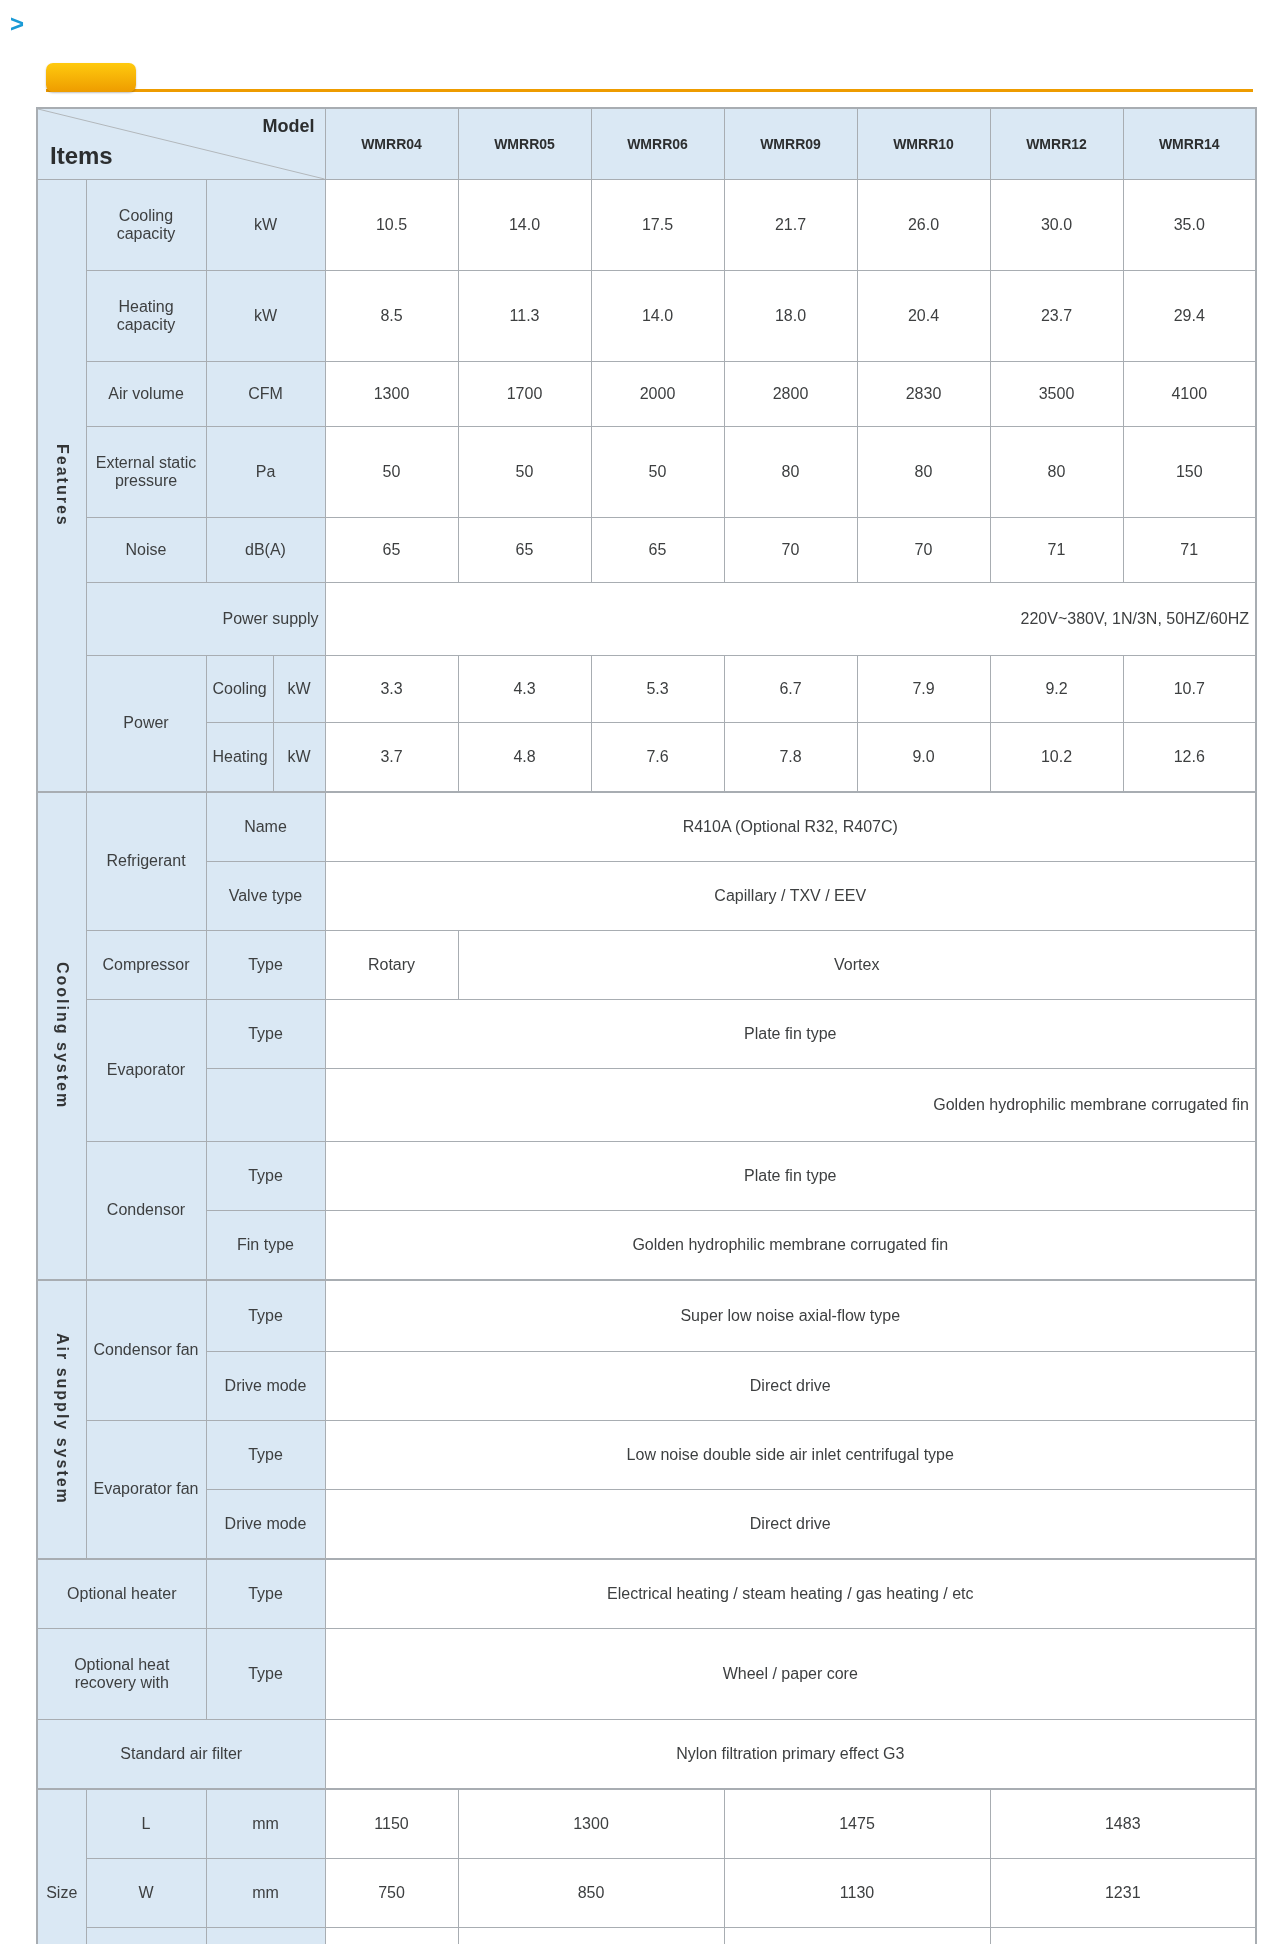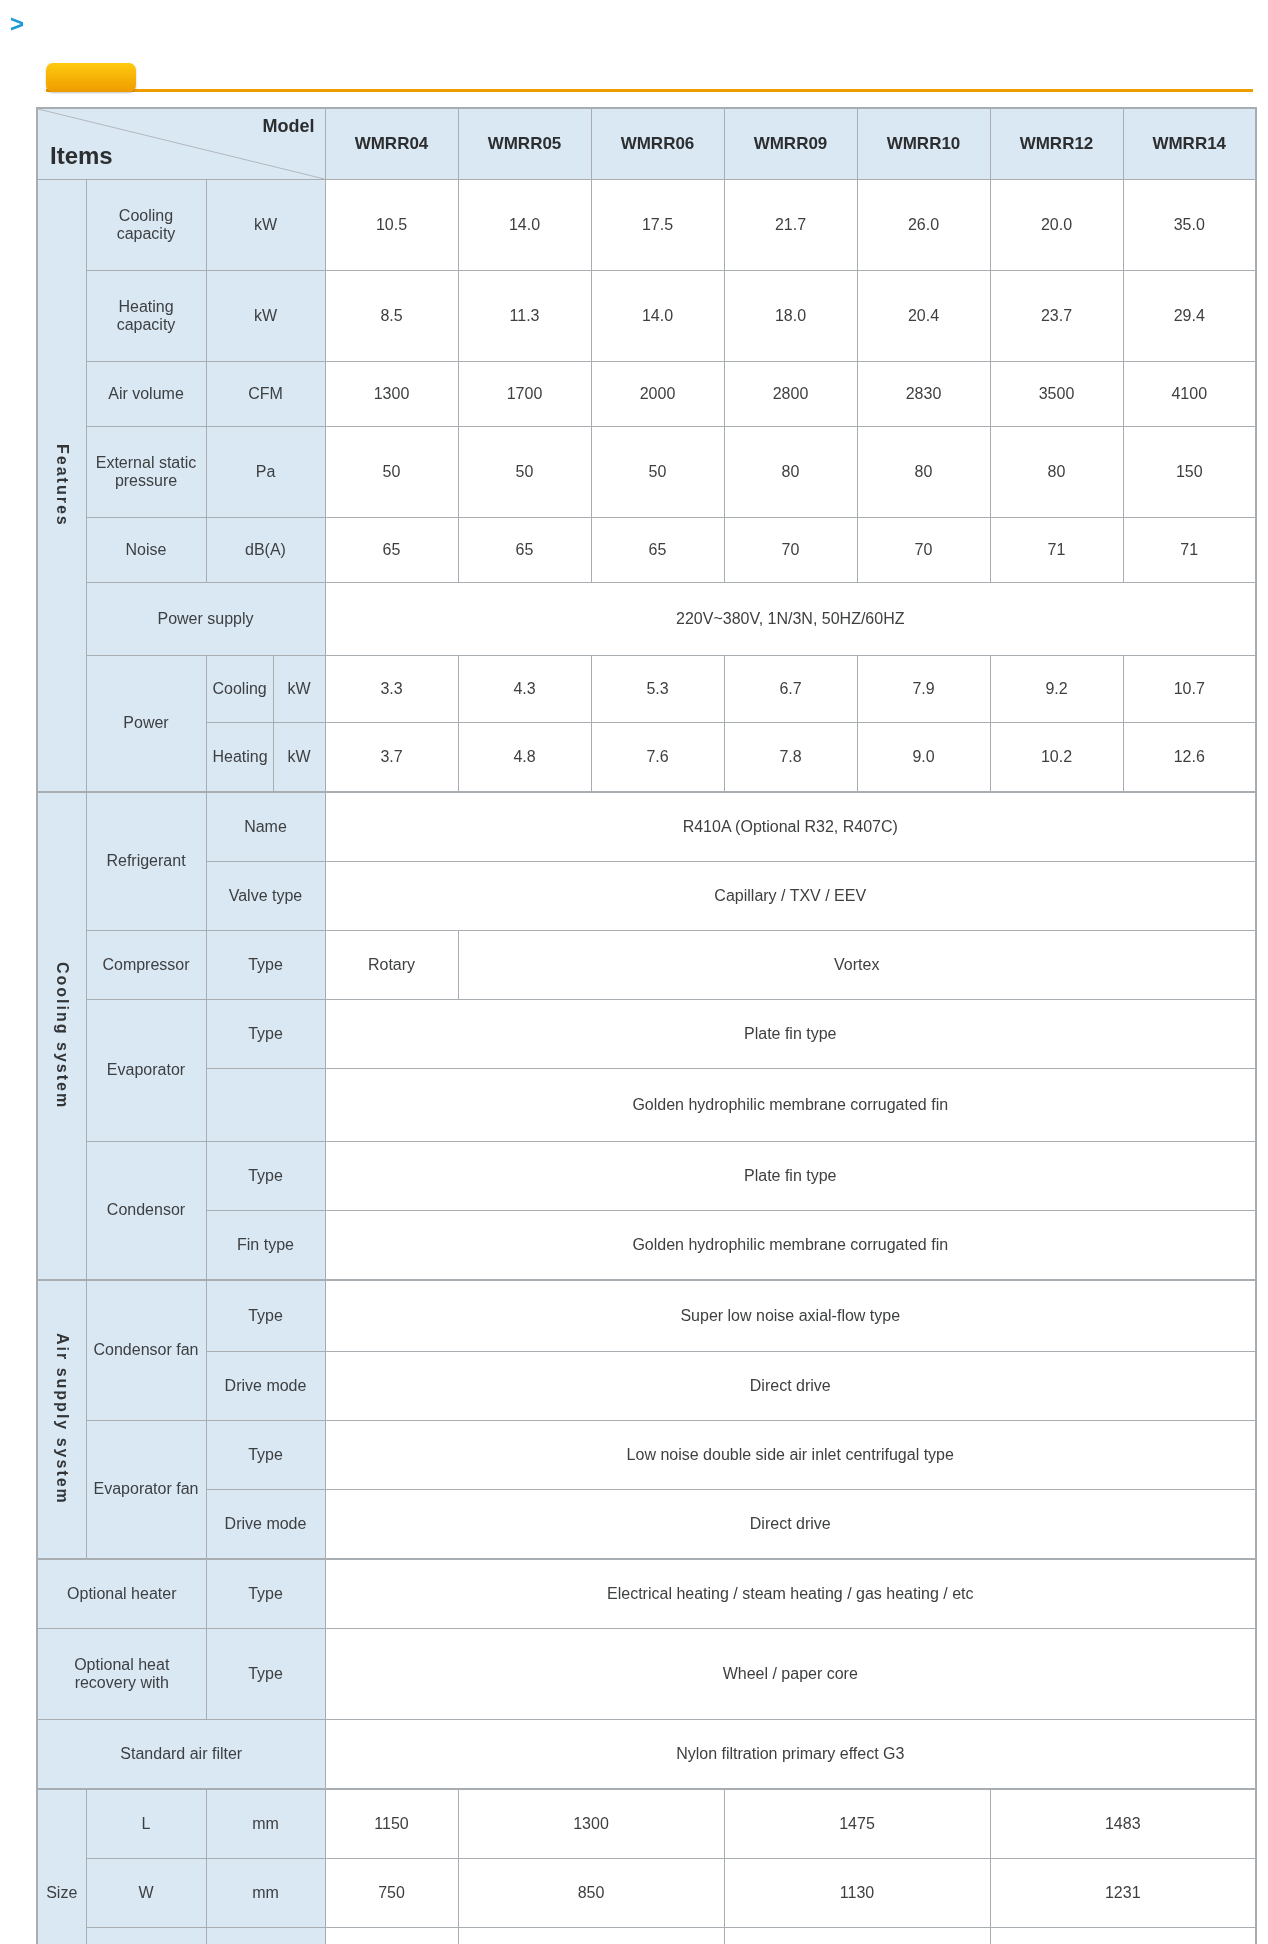--- a/index.html
+++ b/index.html
@@ -31,33 +31,33 @@
     border:2px solid #a8adb2;border-bottom:3px solid #b4b8bc;
     box-shadow:0 3px 0 rgba(160,165,170,.35);
   }
   td,th{
     border:1px solid #a8adb2;
     text-align:center;vertical-align:middle;
     font-size:16px;font-weight:400;color:#3d3f40;
     padding:3px 6px;overflow:hidden;
   }
   .lbl{background:#dae8f4;}
-  th.model{background:#dae8f4;font-size:17px;font-weight:700;color:#2c2e2f;}
+  th.model{background:#dae8f4;font-size:14px;font-weight:700;color:#2c2e2f;}
   .vtext{
     writing-mode:vertical-rl;
     font-weight:700;letter-spacing:2px;font-size:16px;color:#333536;
     padding:6px 2px;
   }
   .sec-h{font-weight:400;padding:3px 2px;}
   .corner{background:#dae8f4;position:relative;padding:0;}
   .corner svg{position:absolute;inset:0;width:100%;height:100%;display:block;}
   .corner .model-word{position:absolute;top:7px;right:10px;font-weight:700;font-size:18px;color:#2c2e2f;}
   .corner .items-word{position:absolute;left:12px;bottom:9px;font-weight:700;font-size:24px;color:#2c2e2f;}
   tr.h58 td{height:58px;} tr.h60 td{height:60px;} tr.h62 td{height:62px;}
-  tr.h64 td,tr.h64 th{height:64px;} tr.h66 td{height:66px;} tr.h84 td{height:84px;}
+  tr.h64 td,tr.h64 th{height:64px;} tr.h66 td{height:66px;text-align:right;} tr.h84 td{height:84px;}
   tr.sect td{border-top-width:2px;margin-left:32px;}
 </style>
 </head>
 <body>
 
 <div class="page-title">
   <span class="title-marker">&gt;</span>
 </div>
 
 <div class="accent-wrap">
@@ -100,21 +100,21 @@
 
   <tr class="h84">
     <td class="lbl vtext" rowspan="8">Features</td>
     <td class="lbl">Cooling capacity</td>
     <td class="lbl" colspan="2">kW</td>
     <td>10.5</td>
     <td>14.0</td>
     <td>17.5</td>
     <td>21.7</td>
     <td>26.0</td>
-    <td>20.0</td>
+    <td>30.0</td>
     <td>35.0</td>
   </tr>
 
   <tr class="h84">
     <td class="lbl">Heating capacity</td>
     <td class="lbl" colspan="2">kW</td>
     <td>8.5</td>
     <td>11.3</td>
     <td>14.0</td>
     <td>18.0</td>

